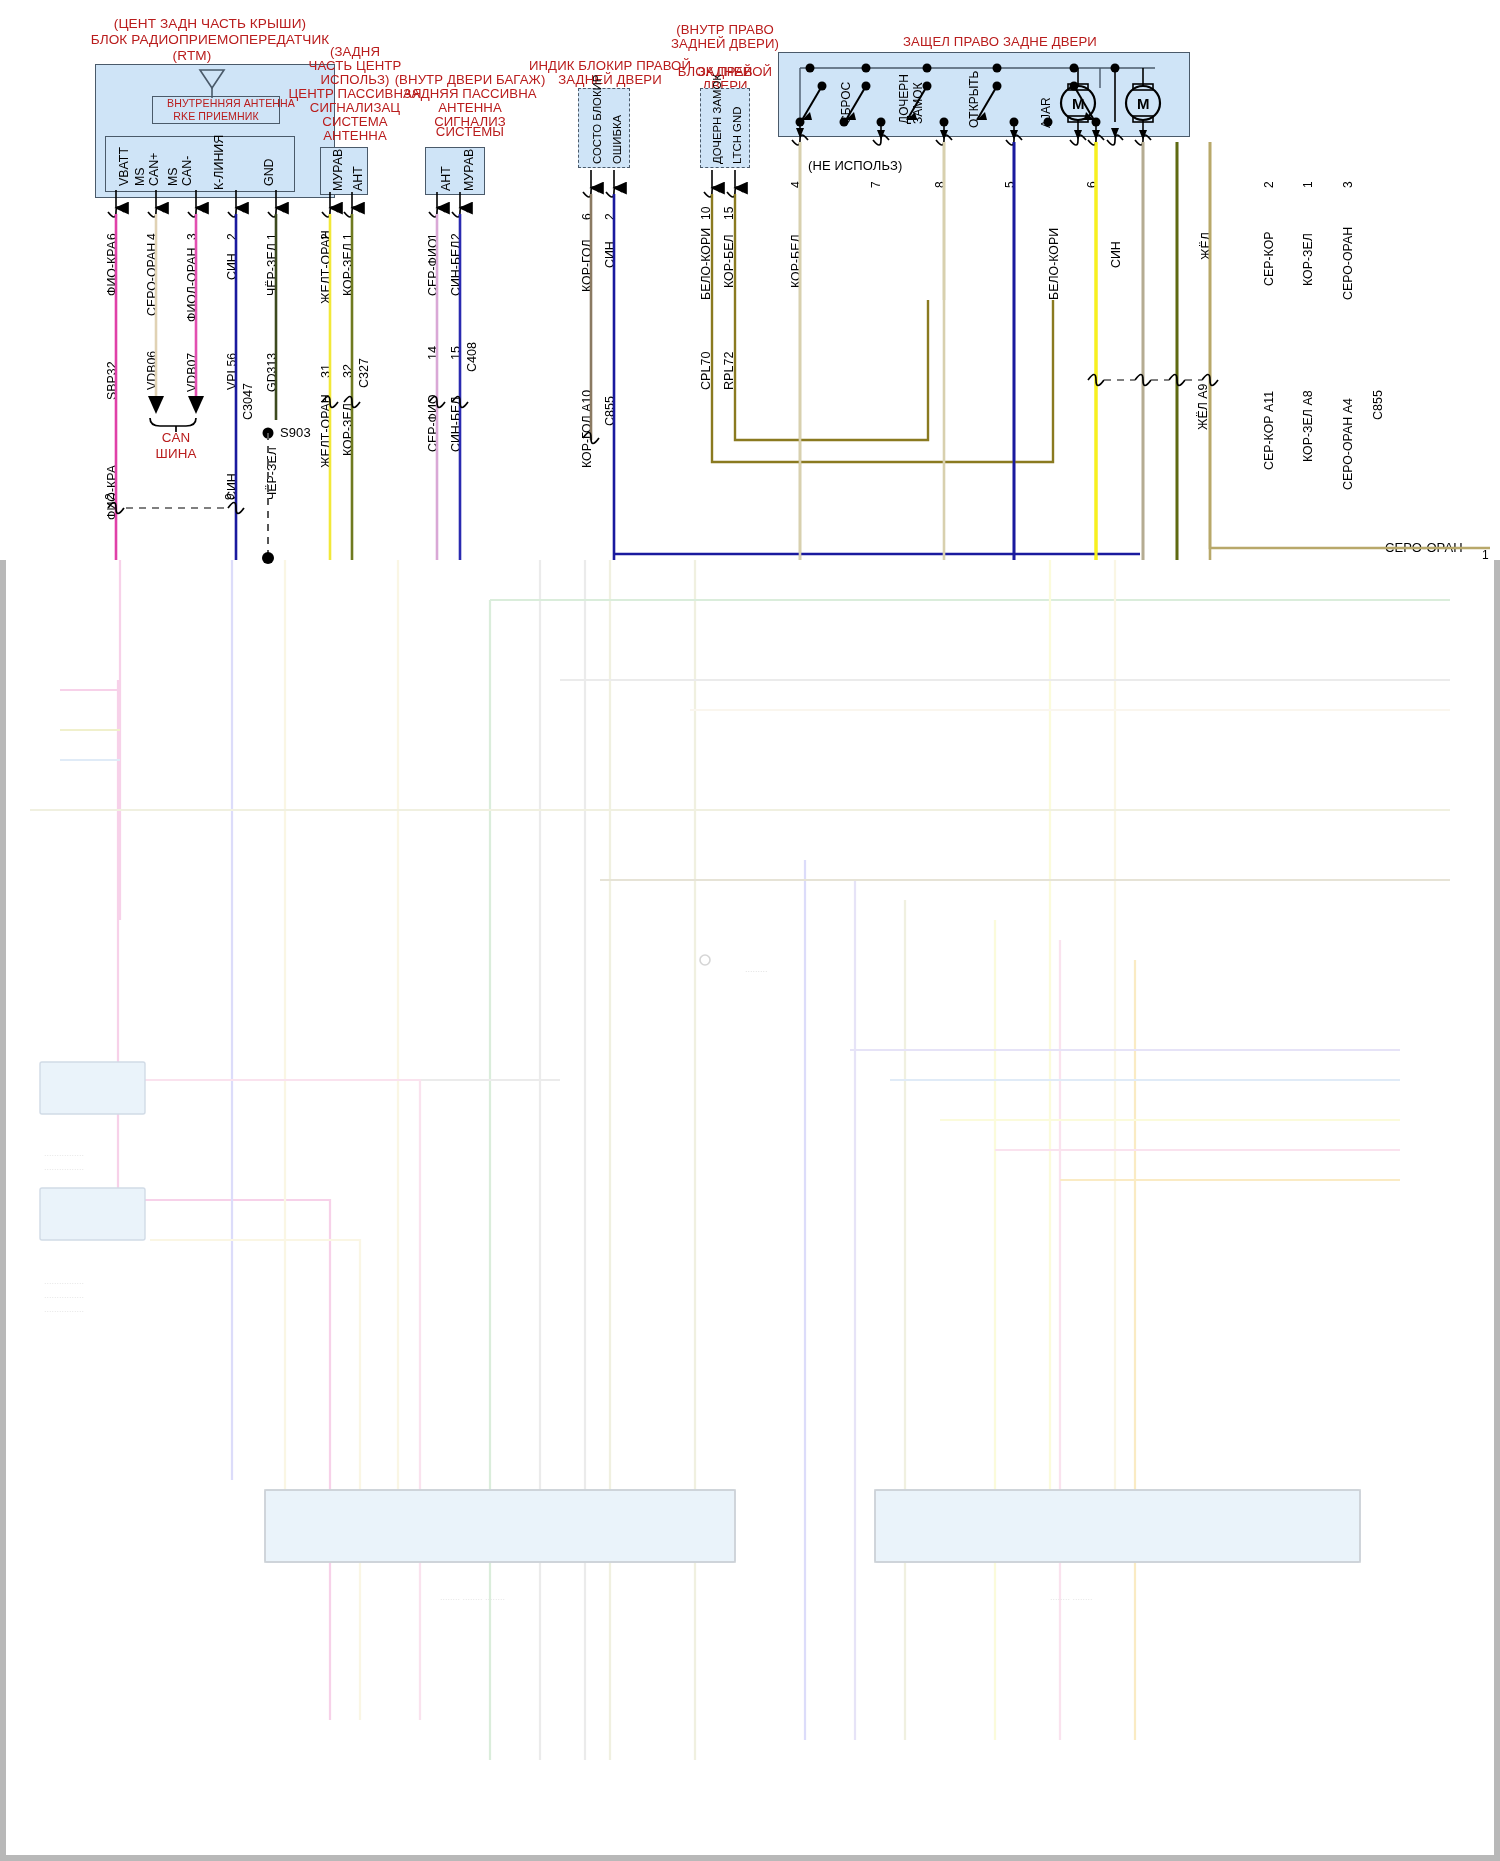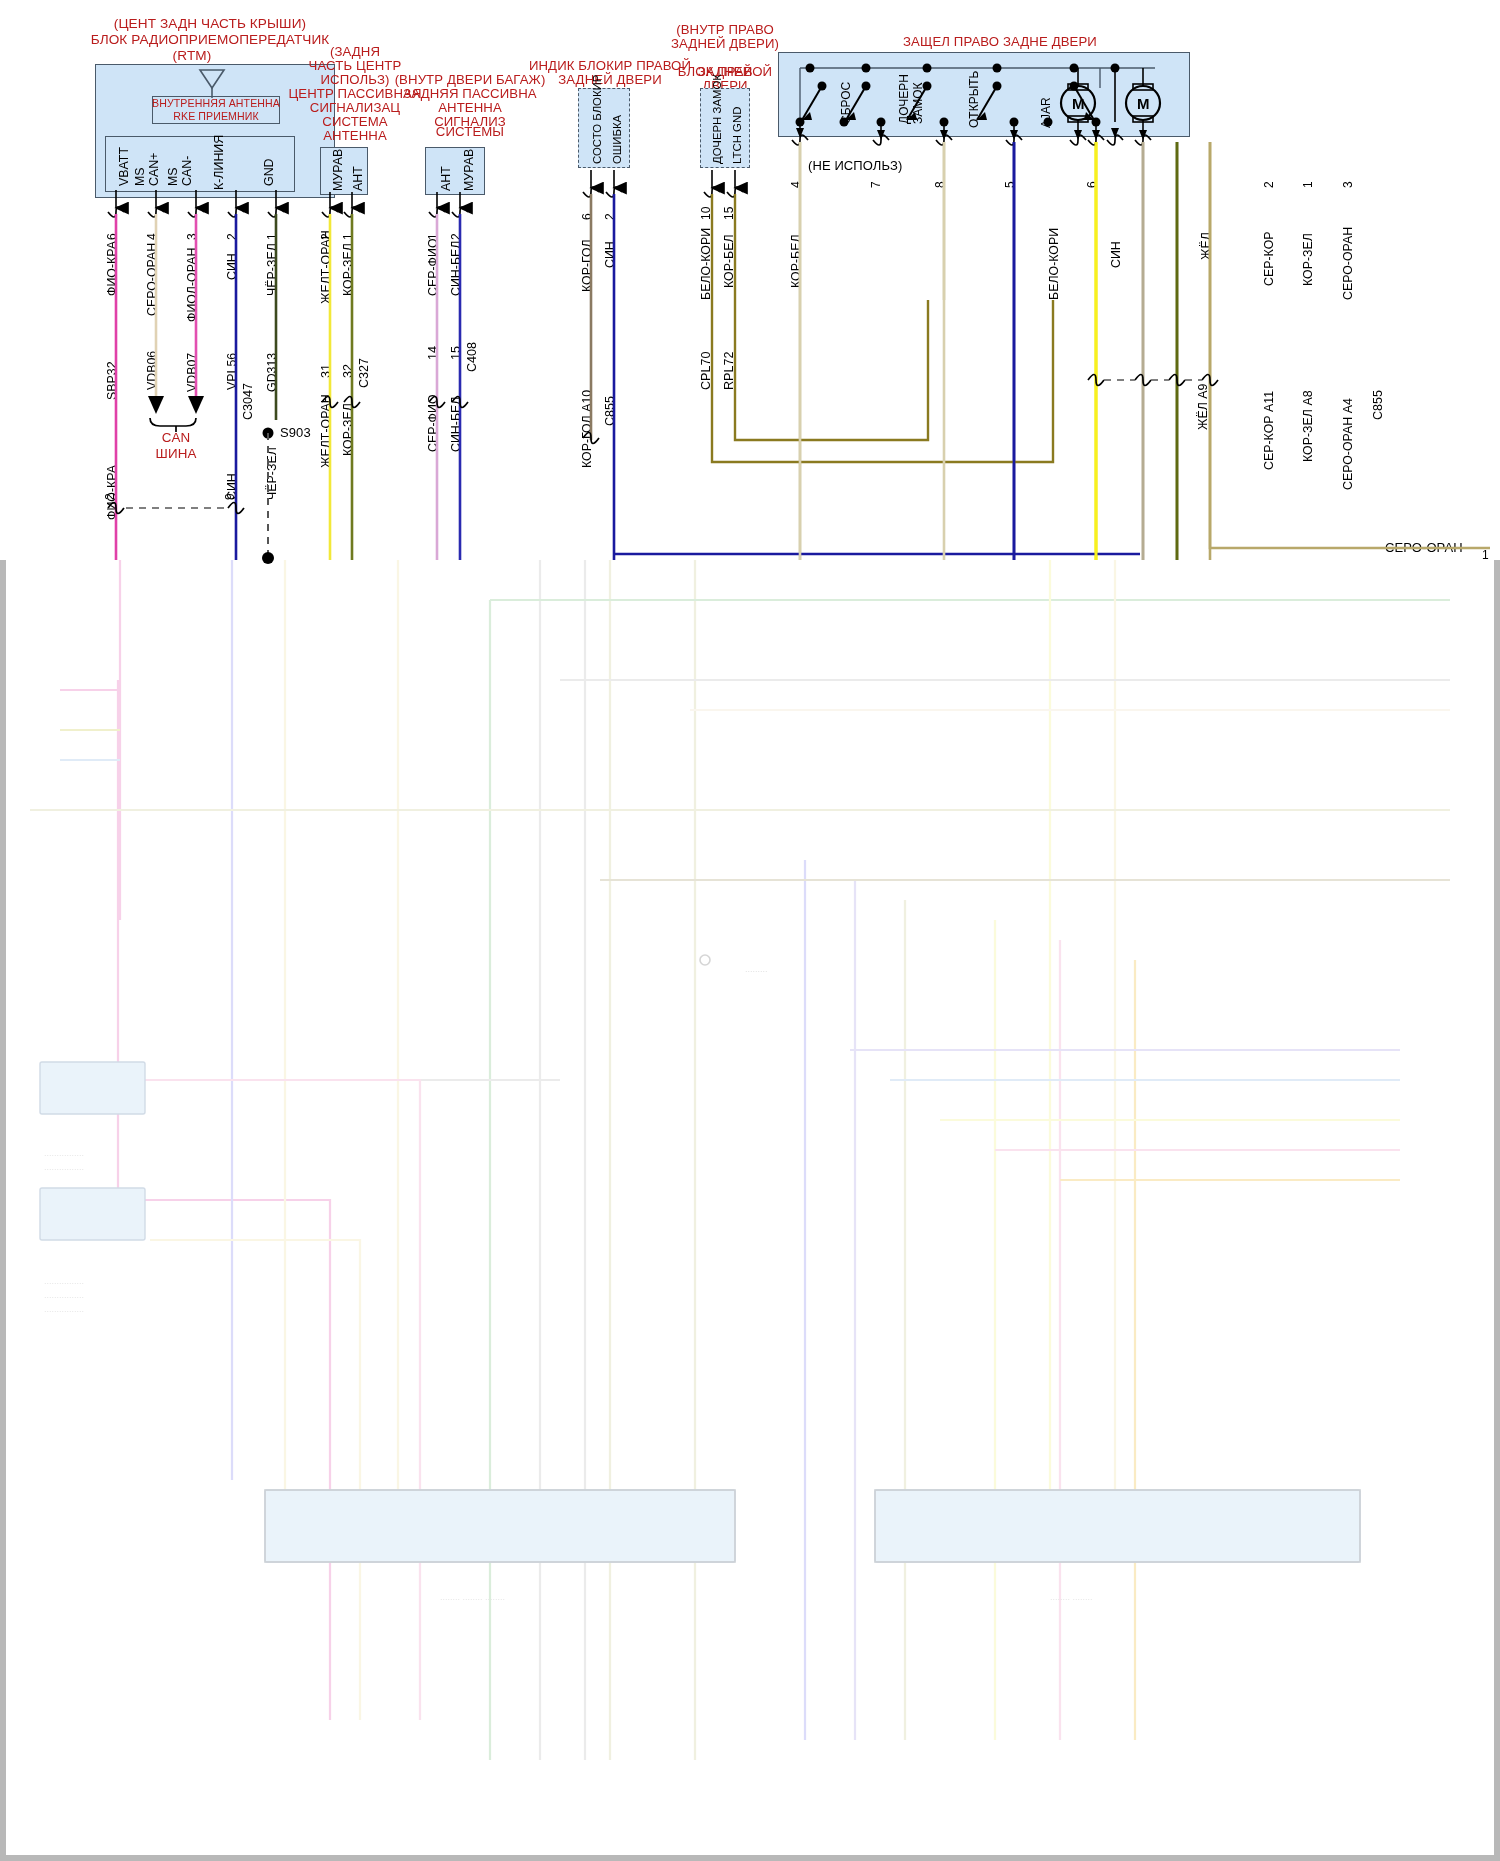--- a/index.html
+++ b/index.html
@@ -97,21 +97,21 @@
     <div class="tc" style="left:92px;top:48px;width:200px;font-size:13.6px;">(RTM)</div>
 
     <div class="box" style="left:95px;top:64px;width:240px;height:134px;"></div>
 
     <svg class="ov" style="z-index:3;">
       <polygon points="200,70 224,70 212,88" fill="#cfe4f7" stroke="#4a5a6a" stroke-width="1.6"></polygon>
       <line x1="212" y1="88" x2="212" y2="98" stroke="#4a5a6a" stroke-width="1.6"></line>
     </svg>
 
     <div class="boxin" style="left:152px;top:96px;width:128px;height:28px;"></div>
-    <div class="tc" style="left:146px;top:97px;width:140px;font-size:10.6px;">ВНУТРЕННЯЯ АНТЕННА</div>
+    <div class="tc" style="left:161px;top:97px;width:140px;font-size:10.6px;">ВНУТРЕННЯЯ АНТЕННА</div>
     <div class="tc" style="left:146px;top:110px;width:140px;font-size:10.6px;">RKE ПРИЕМНИК</div>
     <div class="tc" style="left:146px;top:138px;width:140px;font-size:11px;text-align:center;">ПРИЕМНИК TPMS</div>
 
     <div class="boxin" style="left:105px;top:136px;width:190px;height:56px;"></div>
     <div class="vtc" style="left:118px;top:186px;">VBATT</div>
     <div class="vtc" style="left:134px;top:186px;">MS</div>
     <div class="vtc" style="left:148px;top:186px;">CAN+</div>
     <div class="vtc" style="left:167px;top:186px;">MS</div>
     <div class="vtc" style="left:181px;top:186px;">CAN-</div>
     <div class="vtc" style="left:213px;top:190px;">К-ЛИНИЯ</div>

